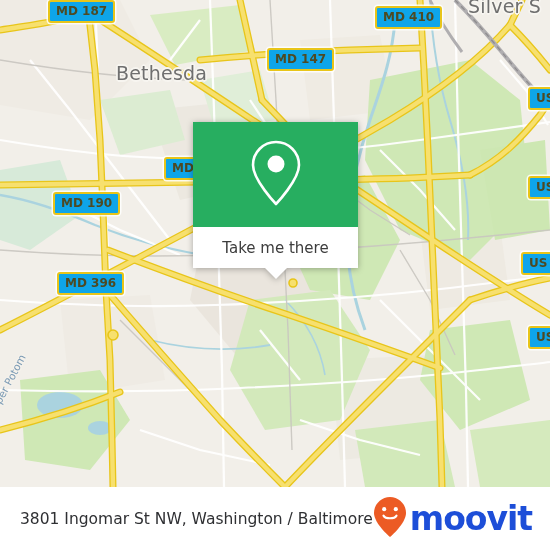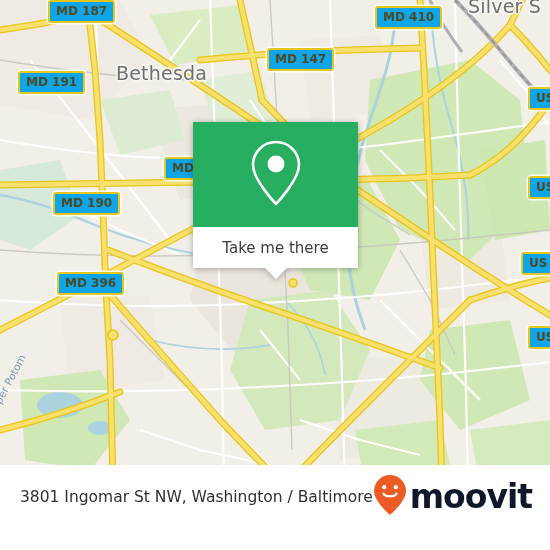--- a/index.html
+++ b/index.html
@@ -129,46 +129,46 @@
     white-space: nowrap;
     text-shadow:
       -1.4px 0 rgba(255,255,255,.9), 1.4px 0 rgba(255,255,255,.9),
       0 -1.4px rgba(255,255,255,.9), 0 1.4px rgba(255,255,255,.9);
   }
 
   
   #footer {
     position: absolute;
     left: 0;
-    top: 465px;
+    top: 487px;
     width: 550px;
     height: 63px;
     background: #ffffff;
     display: flex;
     align-items: center;
-    justify-content: center;
+    justify-content: space-between;
     padding: 0 18px 0 20px;
     box-sizing: border-box;
   }
   #footer-address {
     font-family: "DejaVu Sans", sans-serif;
     font-size: 15.5px;
     color: #2f3033;
     white-space: nowrap;
   }
   #brand {
     display: flex;
     align-items: center;
     gap: 3px;
   }
   #brand-name {
     font-family: "DejaVu Sans", sans-serif;
     font-size: 33px;
     font-weight: bold;
-    color: #0f172a;
+    color: #1d4ed8;
     letter-spacing: -1px;
     line-height: 1;
   }
 </style>
 </head>
 <body>
 
 <div id="app">
 
   <div id="map">
@@ -294,21 +294,20 @@
 
     <div class="map-label city-label" style="left:116px; top:62px;">Bethesda</div>
 
     <div class="map-label city-label" style="left:468px; top:-5px;">Silver S</div>
 
     <div class="map-label river-label" style="left:-8px; top:400px; transform:rotate(-62deg); transform-origin:left top;">per Potom</div>
 
     <div class="shield" style="left:48px;  top:0px;">MD 187</div>
     <div class="shield" style="left:267px; top:48px;">MD 147</div>
     <div class="shield" style="left:375px; top:6px;">MD 410</div>
-    <div class="shield" style="left:18px;  top:71px;">MD 191</div>
     <div class="shield" style="left:164px; top:157px;">MD</div>
     <div class="shield" style="left:53px;  top:192px;">MD 190</div>
     <div class="shield" style="left:57px;  top:272px;">MD 396</div>
     <div class="shield" style="left:528px; top:87px;">US</div>
     <div class="shield" style="left:528px; top:176px;">US</div>
     <div class="shield" style="left:521px; top:252px;">US</div>
     <div class="shield" style="left:528px; top:326px;">US</div>
 
     <div id="popup">
       <div id="popup-top">

